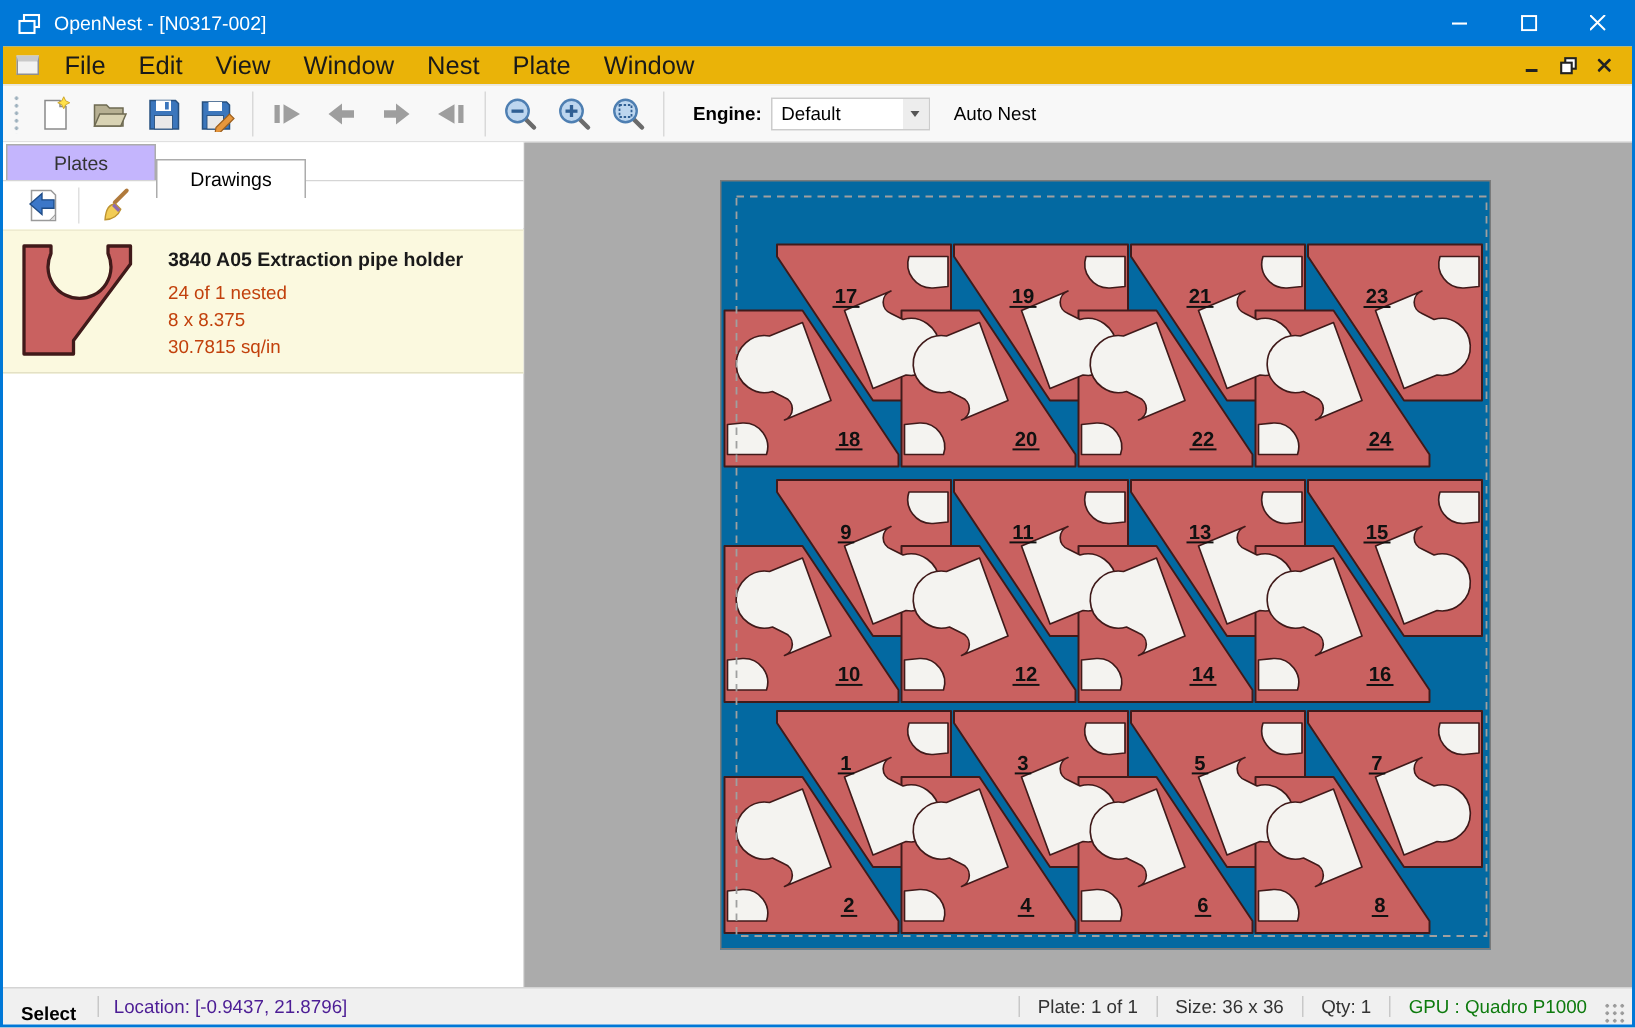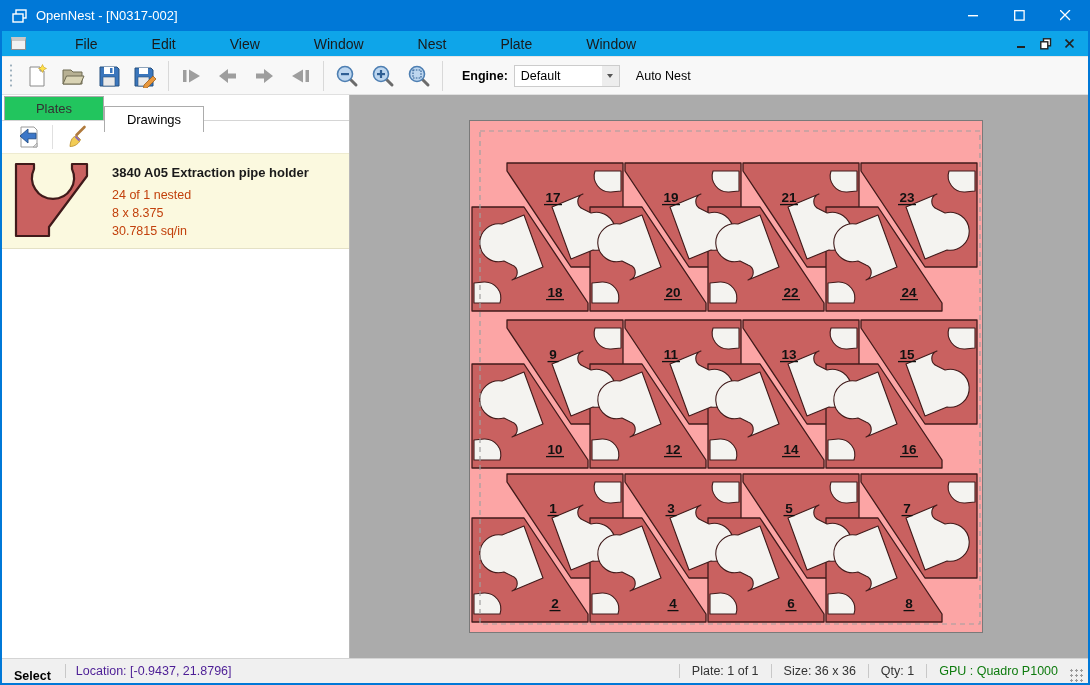--- a/index.html
+++ b/index.html
@@ -6,54 +6,54 @@
   html,body { width:1090px; height:685px; overflow:hidden; font-family:"Liberation Sans",sans-serif; }
   #app { position:relative; width:1090px; height:685px; background:#fff;
          border-left:2px solid #0078D7; border-right:2px solid #0078D7; }
   
   .titlebar { height:31px; background:#0078D7; color:#fff; display:flex; align-items:center; font-size:13px; }
   .titlebar .appicon { margin:0 8px 0 10px; display:flex; }
   .titlebar .title { flex:1; }
   .winbtns { display:flex; height:31px; }
   .winbtn { width:46px; height:31px; display:flex; align-items:center; justify-content:center; }
   
-  .menubar { height:26px; background:#0ea5e9; border-bottom:1px solid #E6E6E6; display:flex; align-items:center; font-size:14px; color:#1a1a1a;gap:32px; }
+  .menubar { height:26px; background:#eab308; border-bottom:1px solid #E6E6E6; display:flex; align-items:center; font-size:17px; color:#1a1a1a; }
   .mdiicon { width:15px; height:13px; background:#f2f2f2; border:1px solid #8f8f8f; border-top:4px solid #c9c9c9; margin:0 6px 0 9px; }
   .menuitem { padding:3px 11px; }
   .mdibtns { margin-left:auto; display:flex; align-items:center; gap:4px; padding-right:8px; }
   .mdibtn { width:20px; height:18px; display:flex; align-items:center; justify-content:center; }
   
   .toolbar { height:38px; background:#F8F8F8; border-bottom:1px solid #E0E0E0; display:flex; align-items:center; }
   .grip { width:4px; height:26px; margin:0 6px 0 7px;
           background-image:radial-gradient(circle,#9db0bd 1px,transparent 1.2px); background-size:4px 5px; }
   .tbtn { width:36px; height:30px; display:flex; align-items:center; justify-content:center; }
   .tsep { width:1px; height:30px; background:#D9D9D9; margin:0 5px; }
   .engine-label { font-weight:bold; font-size:12.5px; margin:0 6px 0 14px; }
   .combo { width:106px; height:22px; background:#fff; border:1px solid #CCC; display:flex; align-items:center; font-size:12.5px; }
   .combo .val { flex:1; padding-left:6px; }
   .combo .drop { width:17px; height:20px; background:#EDEDED; display:flex; align-items:center; justify-content:center; }
   .combo .arr { width:0; height:0; border-left:3.5px solid transparent; border-right:3.5px solid transparent; border-top:4px solid #555; }
   .autonest { margin-left:16px; font-size:12.5px; }
   
   .main { display:flex; height:563px; }
   .sidepanel { width:348px; background:#fff; border-right:1px solid #B8B8B8; display:flex; flex-direction:column; }
   .tabsrow { height:26px; display:flex; align-items:flex-end; border-bottom:1px solid #D5D5D5; background:#fff; padding-left:2px; }
-  .tab { width:100px; text-align:center; font-size:13px; padding:4px 0; background:#22c55e; border:1px solid #ACACAC; border-bottom:none; color:#333; }
+  .tab { width:100px; text-align:center; font-size:13px; padding:4px 0; background:#c4b5fd; border:1px solid #ACACAC; border-bottom:none; color:#333; }
   .tab.active { background:#fff; position:relative; top:12px; padding:5px 0; color:#000; }
   .subtoolbar { height:31px; display:flex; align-items:center; background:#fff; padding-left:12px; gap:4px; }
   .sbtn { width:30px; height:28px; display:flex; align-items:center; justify-content:center; }
   .ssep { width:1px; height:24px; background:#E0E0E0; margin:0 4px; }
   .drawitem { margin-top:1px; background:#FBF9DF; border-top:1px solid #EEEBD0; border-bottom:1px solid #E4E1C5; display:flex; padding:7px 6px; }
   .thumb { width:96px; display:flex; align-items:center; justify-content:center; }
   .iteminfo { flex:1; padding-left:8px; padding-top:4px; }
   .iteminfo .t { font-size:13px; font-weight:bold; color:#1a1a1a; margin-bottom:6px; }
   .iteminfo .s { font-size:12.5px; color:#c2410c; line-height:18px; }
   
   .canvas { flex:1; background:#ABABAB; position:relative; }
-  .plate { position:absolute; left:119px; top:25px; width:514px; height:513px; background:#fca5a5; border:1px solid #7A7A7A; }
+  .plate { position:absolute; left:130px; top:25px; width:514px; height:513px; background:#0369a1; border:1px solid #7A7A7A; }
   .plate svg { position:absolute; left:0; top:0; }
   
   .statusbar { height:25px; background:#F0F0F0; border-top:1px solid #D4D4D4; display:flex; align-items:center; font-size:12.5px; color:#333; }
   .statusbar .mode { font-weight:bold; color:#000; padding:0 14px 0 12px;margin-top:10px; }
   .statusbar .loc { border-left:1px solid #C8C8C8; padding:0 10px; color:#4c1d95; }
   .statusbar .spacer { flex:1; }
   .seg { border-left:1px solid #C8C8C8; padding:0 12px; white-space:nowrap; }
   .gripdots { width:14px; height:14px; margin-right:4px; align-self:flex-end;
         background-image:radial-gradient(circle,#9a9a9a 1px,transparent 1.3px); background-size:5px 5px; background-position:bottom right; }
   .bluebottom { height:2px; background:#0078D7; }

